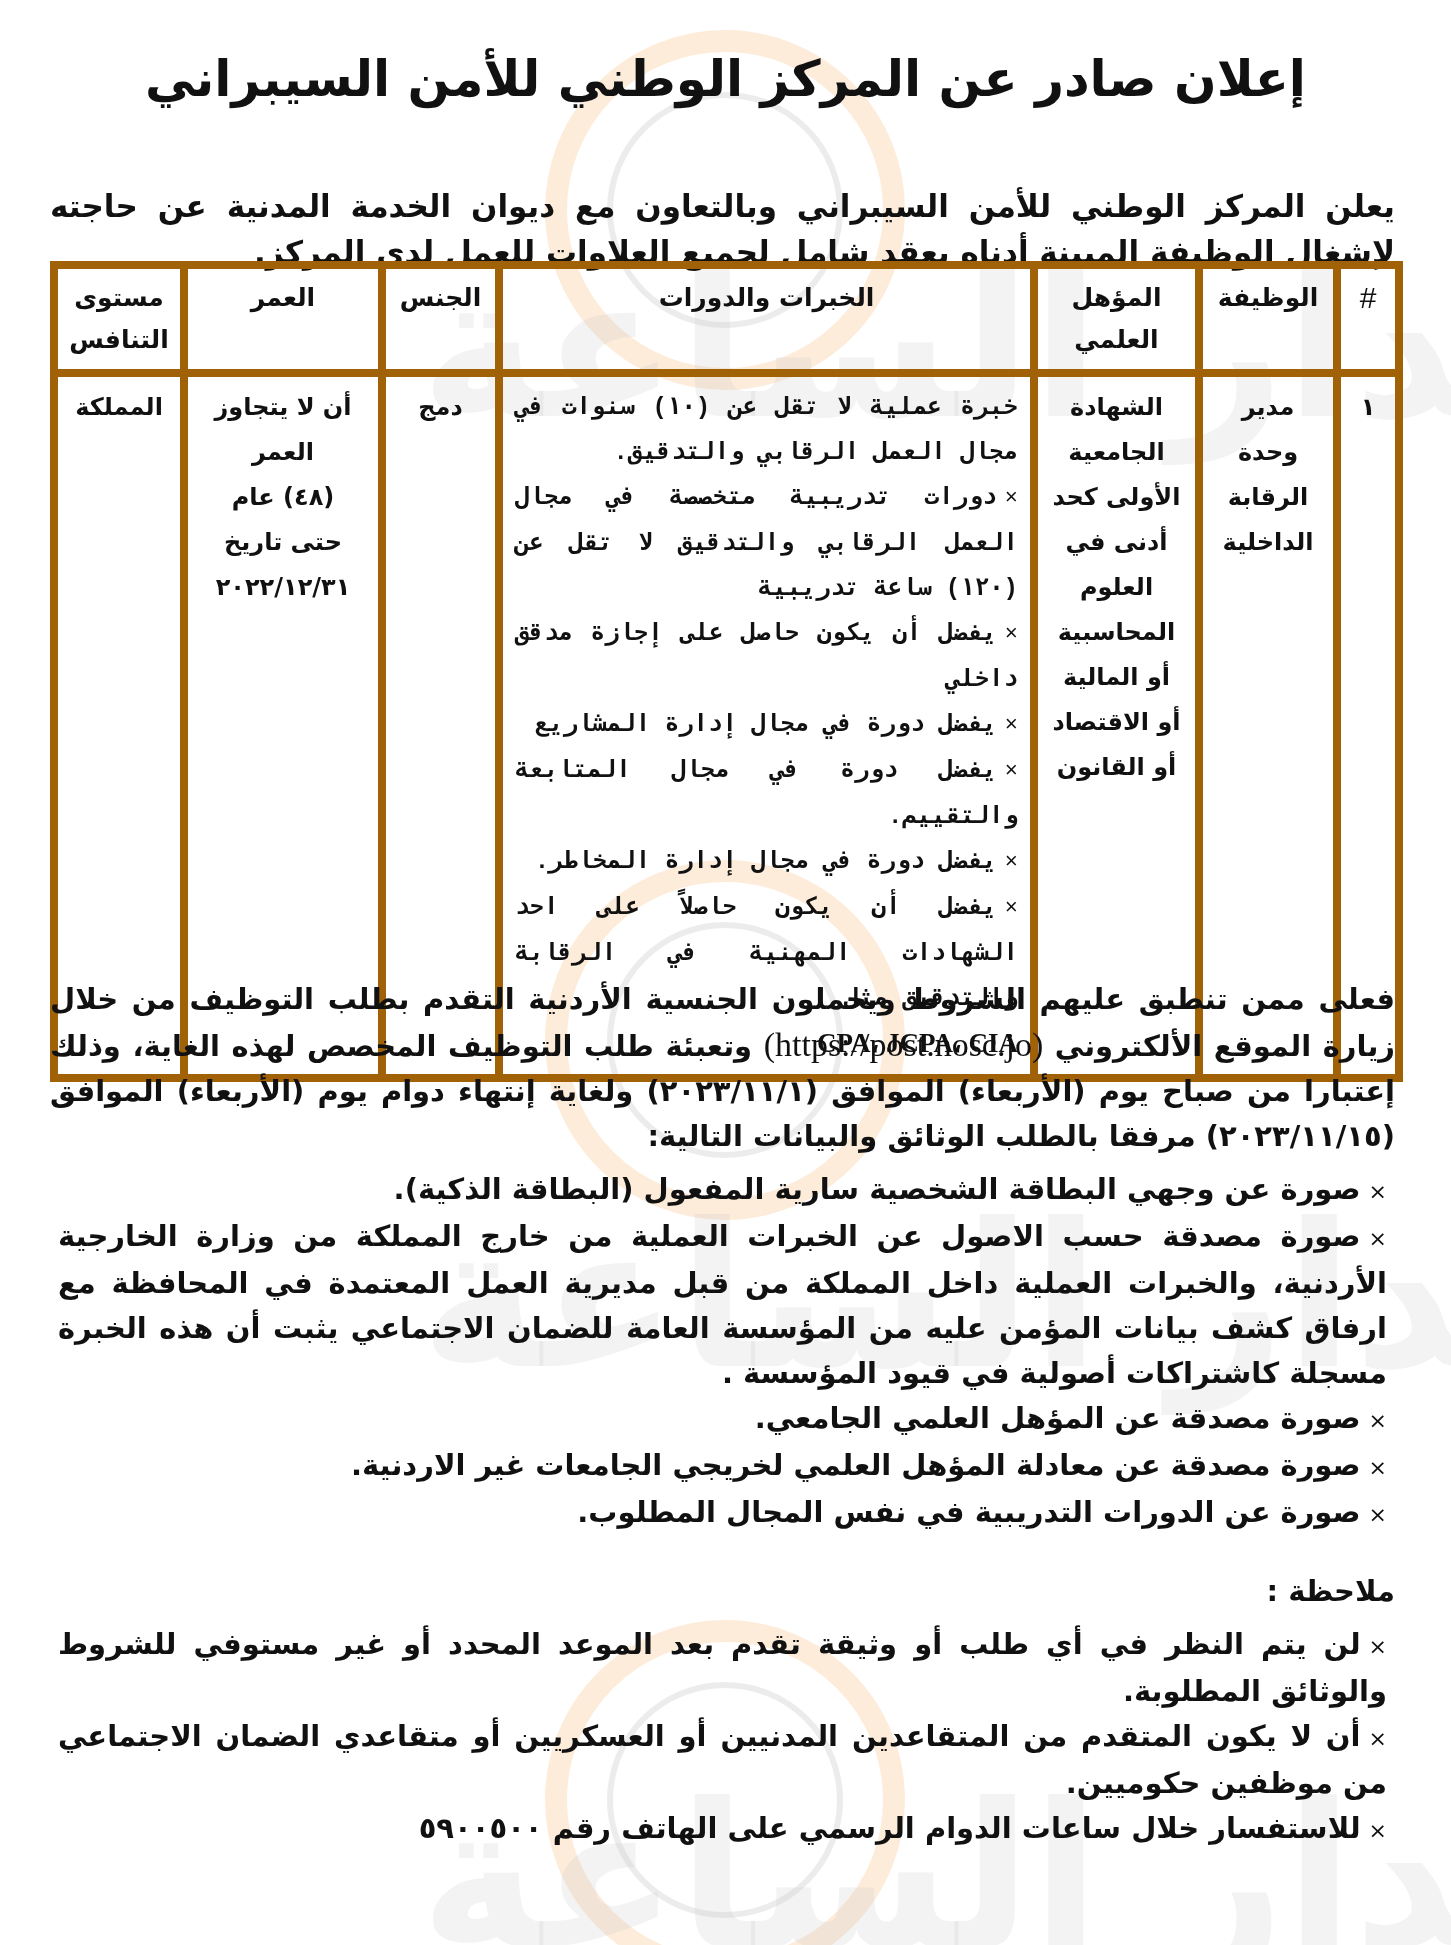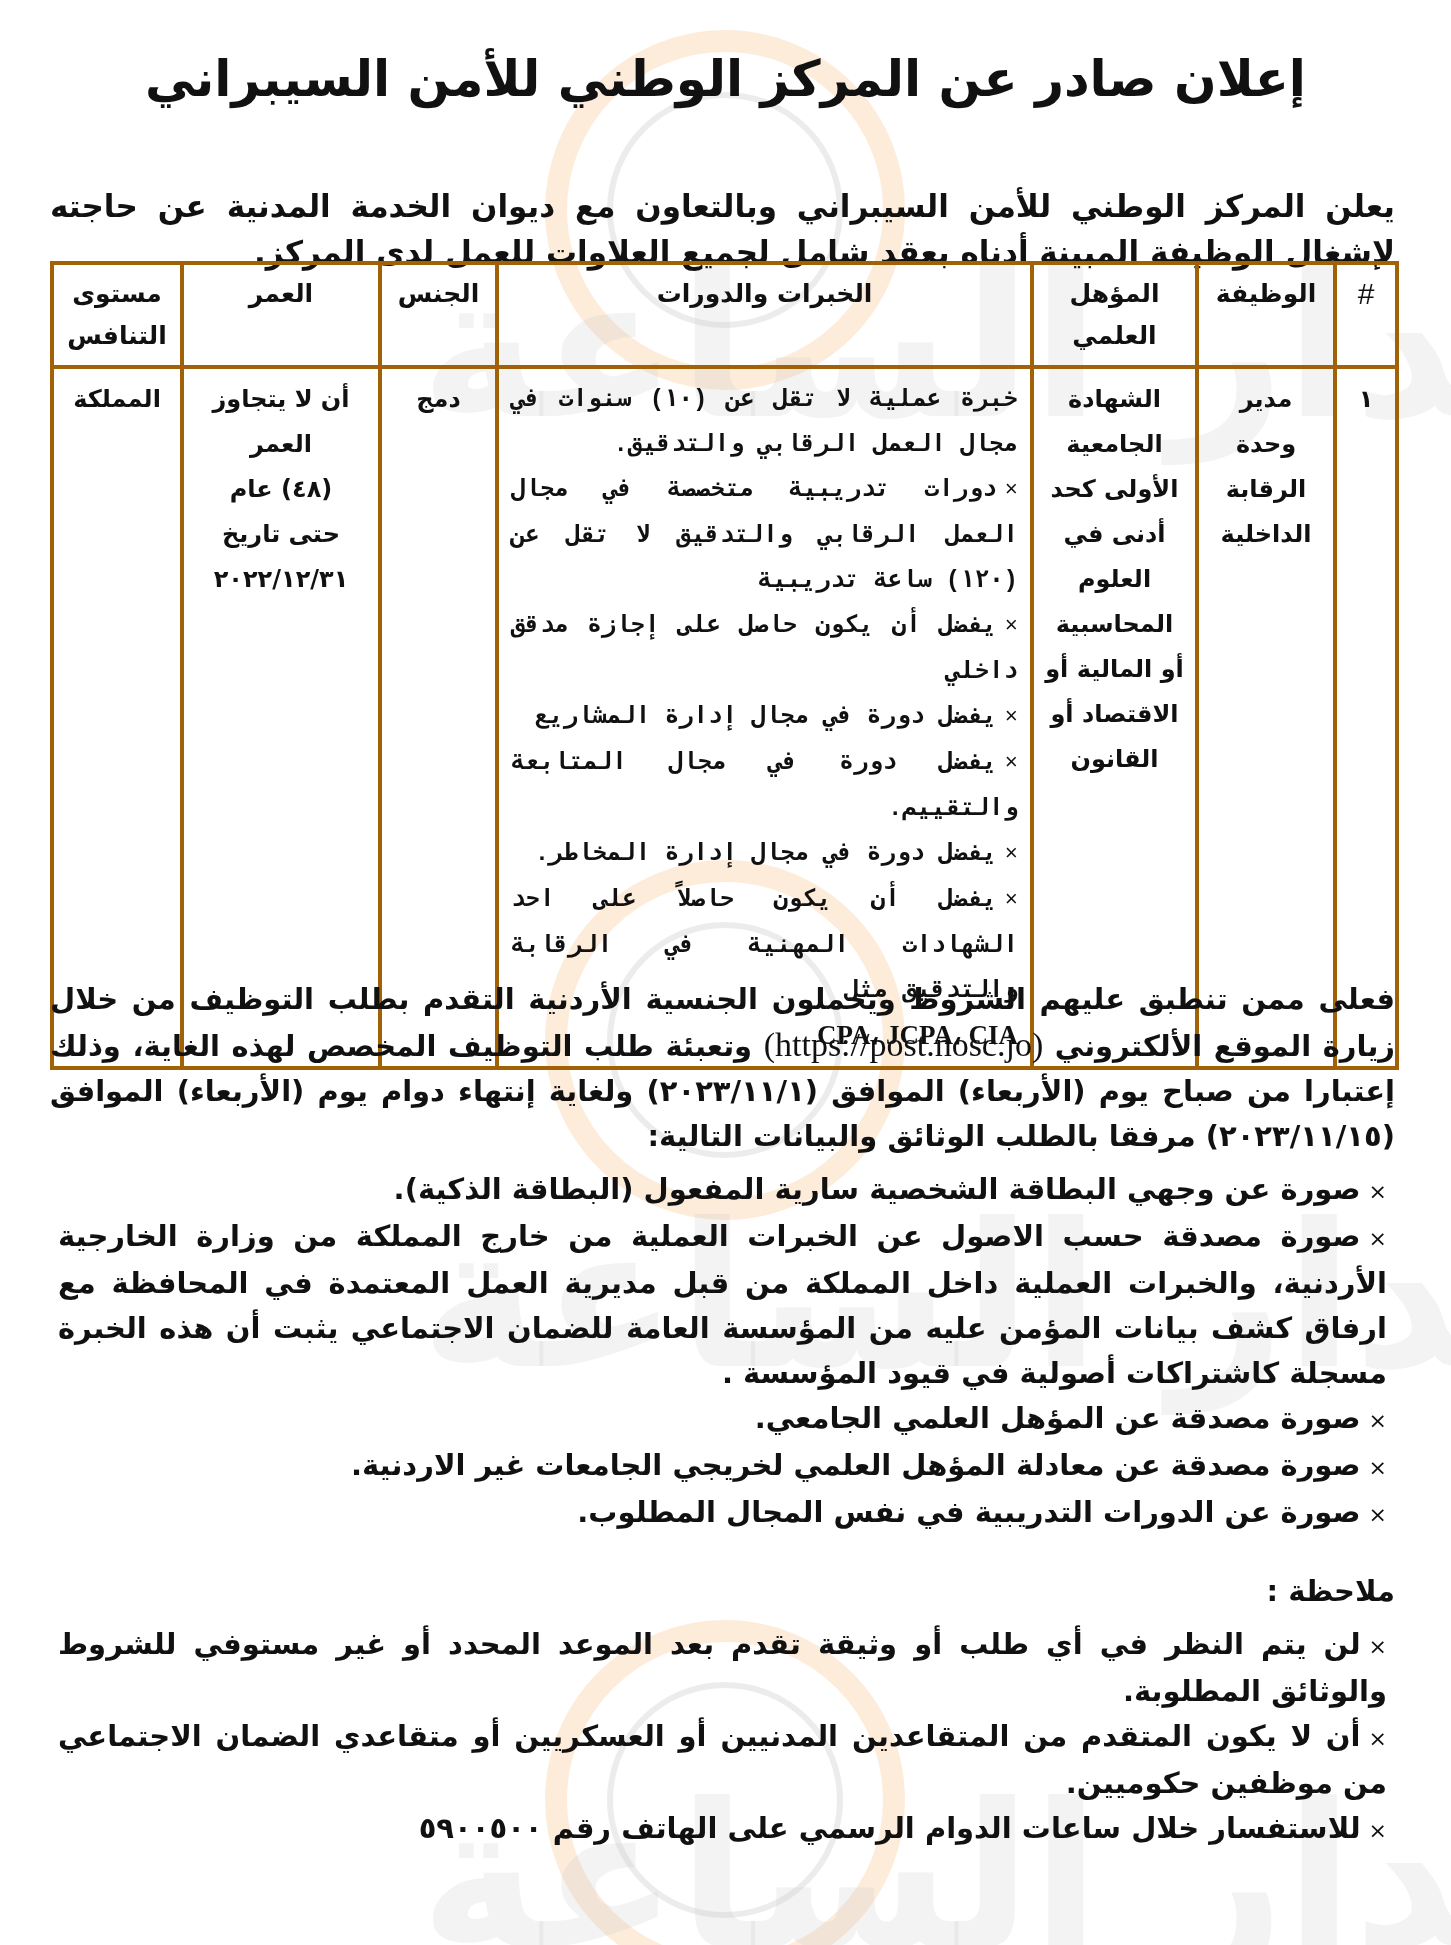--- a/index.html
+++ b/index.html
@@ -31,21 +31,21 @@
     position: absolute; top: 152px; left: 50px; width: 1345px;
     font-size: 31px; font-weight: bold; line-height: 46px; text-align: justify;
     text-align-last: right;
   }
 
   table.jobs {
     position: absolute; top: 261px; left: 50px; width: 1345px;
     border-collapse: collapse; direction: rtl; table-layout: fixed;
   }
   table.jobs th, table.jobs td {
-    border: 4px solid #a16207; vertical-align: top; padding: 8px 10px;
+    border: 8px solid #a16207; vertical-align: top; padding: 8px 10px;
     font-size: 24px; line-height: 45px; font-weight: bold;
   }
   table.jobs th { text-align: center; height: 76px; font-size: 25px; line-height: 42px; }
   table.jobs td.center { text-align: center; }
   table.jobs th.hash { font-weight: normal; font-size: 30px; font-family: "Liberation Sans", sans-serif; }
   table.jobs td.exp { text-align: justify; text-align-last: right; padding: 8px 12px; }
   .exp-item { display: block; font-family: Liberation Mono, monospace; }
   .bullet { font-weight: normal; margin-left: 8px; font-size: 22px; }
   .latin { font-family: "Liberation Serif", serif; font-weight: bold; font-size: 27px; }
   table.jobs tbody td { height: 460px; }

